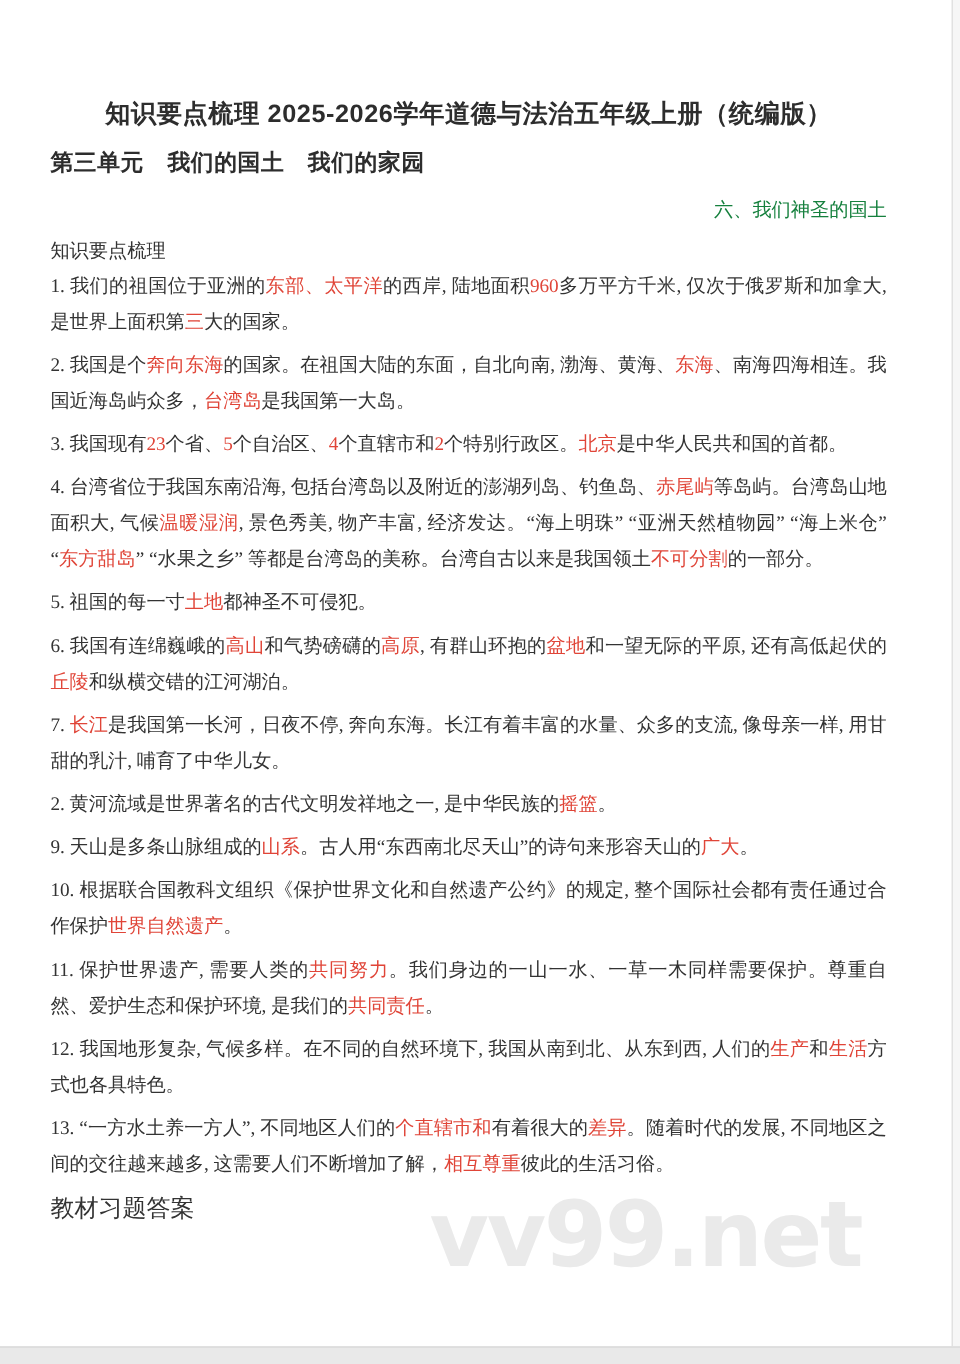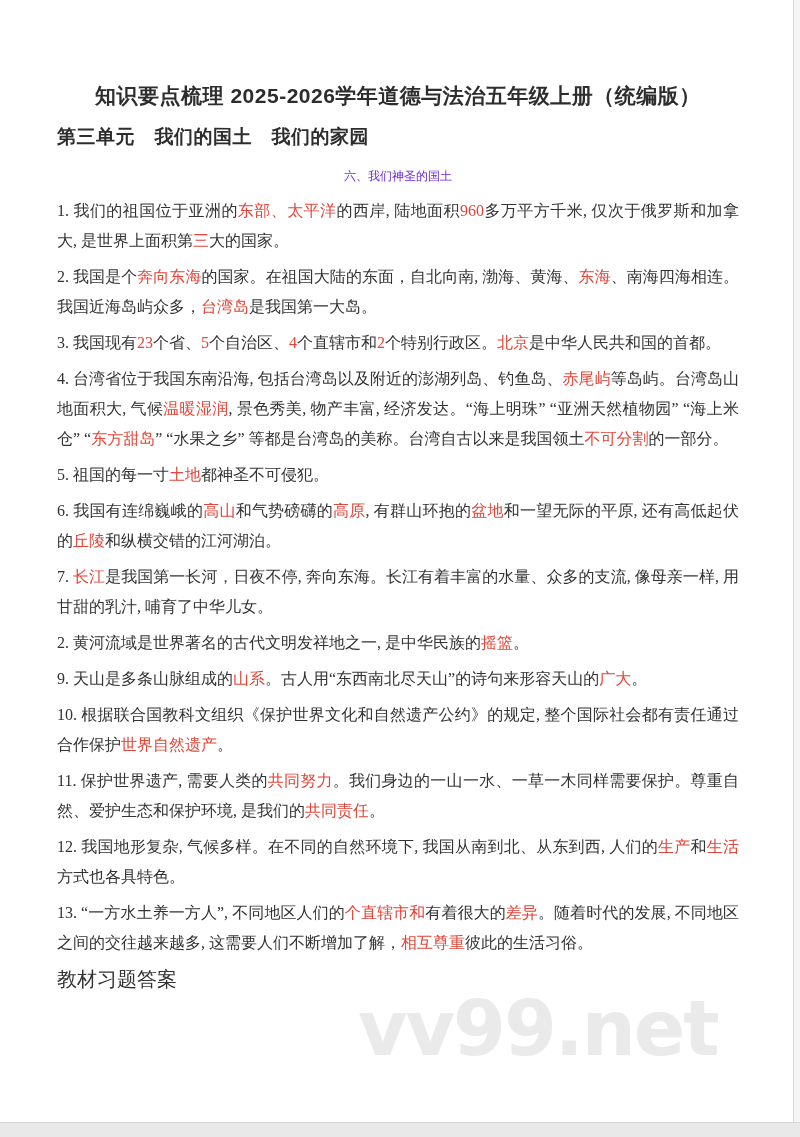--- a/index.html
+++ b/index.html
@@ -19,21 +19,21 @@
     left: 0;
     top: 0;
     width: 794px;
     height: 1122px;
     background: #ffffff;
     border-right: 1px solid #dadada;
     box-sizing: border-box;
   }
   .doc {
     position: relative;
-    padding: 84px 54px 0 57px;
+    padding: 84px 54px 0 42px;
     color: #333333;
   }
   .doc-title {
     font-family: "Liberation Sans", "DejaVu Sans", sans-serif;
     font-size: 21px;
     line-height: 24px;
     font-weight: 700;
     color: #2d2d2d;
     text-align: center;
     margin: 0 0 17px 0;
@@ -43,25 +43,25 @@
     font-family: "Liberation Sans", "DejaVu Sans", sans-serif;
     font-size: 19px;
     line-height: 24px;
     font-weight: 700;
     color: #2d2d2d;
     text-align: left;
     margin: 0 0 15px 0;
     letter-spacing: 0.5px;
   }
   .lesson-title {
-    font-size: 12px;
+    font-size: 16px;
     line-height: 24px;
     font-weight: 400;
-    color: #6d28d9;
-    text-align: center;
+    color: #15803d;
+    text-align: right;
     margin: 0 0 8px 0;
   }
   .section-label {
     font-size: 16px;
     line-height: 28px;
     margin: 0;
     color: #333333;
   }
   .point {
     font-size: 16px;
@@ -104,20 +104,21 @@
   }
 </style>
 </head>
 <body style="--accent: #e04538;">
 
 <div class="page">
   <div class="doc">
     <h1 class="doc-title">知识要点梳理 2025-2026学年道德与法治五年级上册（统编版）</h1>
     <h2 class="unit-title">第三单元　我们的国土　我们的家园</h2>
     <h3 class="lesson-title">六、我们神圣的国土</h3>
+    <p class="section-label">知识要点梳理</p>
     <div>
         <p class="point"><span>1. 我们的祖国位于亚洲的</span><span class="hl">东部、太平洋</span><span>的西岸, 陆地面积</span><span class="hl">960</span><span>多万平方千米, 仅次于俄罗斯和加拿大, 是世界上面积第</span><span class="hl">三</span><span>大的国家。</span></p>
         <p class="point"><span>2. 我国是个</span><span class="hl">奔向东海</span><span>的国家。在祖国大陆的东面，自北向南, 渤海、黄海、</span><span class="hl">东海</span><span>、南海四海相连。我国近海岛屿众多，</span><span class="hl">台湾岛</span><span>是我国第一大岛。</span></p>
         <p class="point"><span>3. 我国现有</span><span class="hl">23</span><span>个省、</span><span class="hl">5</span><span>个自治区、</span><span class="hl">4</span><span>个直辖市和</span><span class="hl">2</span><span>个特别行政区。</span><span class="hl">北京</span><span>是中华人民共和国的首都。</span></p>
         <p class="point"><span>4. 台湾省位于我国东南沿海, 包括台湾岛以及附近的澎湖列岛、钓鱼岛、</span><span class="hl">赤尾屿</span><span>等岛屿。台湾岛山地面积大, 气候</span><span class="hl">温暖湿润</span><span>, 景色秀美, 物产丰富, 经济发达。“海上明珠” “亚洲天然植物园” “海上米仓” “</span><span class="hl">东方甜岛</span><span>” “水果之乡” 等都是台湾岛的美称。台湾自古以来是我国领土</span><span class="hl">不可分割</span><span>的一部分。</span></p>
         <p class="point"><span>5. 祖国的每一寸</span><span class="hl">土地</span><span>都神圣不可侵犯。</span></p>
         <p class="point"><span>6. 我国有连绵巍峨的</span><span class="hl">高山</span><span>和气势磅礴的</span><span class="hl">高原</span><span>, 有群山环抱的</span><span class="hl">盆地</span><span>和一望无际的平原, 还有高低起伏的</span><span class="hl">丘陵</span><span>和纵横交错的江河湖泊。</span></p>
         <p class="point"><span>7. </span><span class="hl">长江</span><span>是我国第一长河，日夜不停, 奔向东海。长江有着丰富的水量、众多的支流, 像母亲一样, 用甘甜的乳汁, 哺育了中华儿女。</span></p>
         <p class="point"><span>2. 黄河流域是世界著名的古代文明发祥地之一, 是中华民族的</span><span class="hl">摇篮</span><span>。</span></p>
         <p class="point"><span>9. 天山是多条山脉组成的</span><span class="hl">山系</span><span>。古人用“东西南北尽天山”的诗句来形容天山的</span><span class="hl">广大</span><span>。</span></p>

